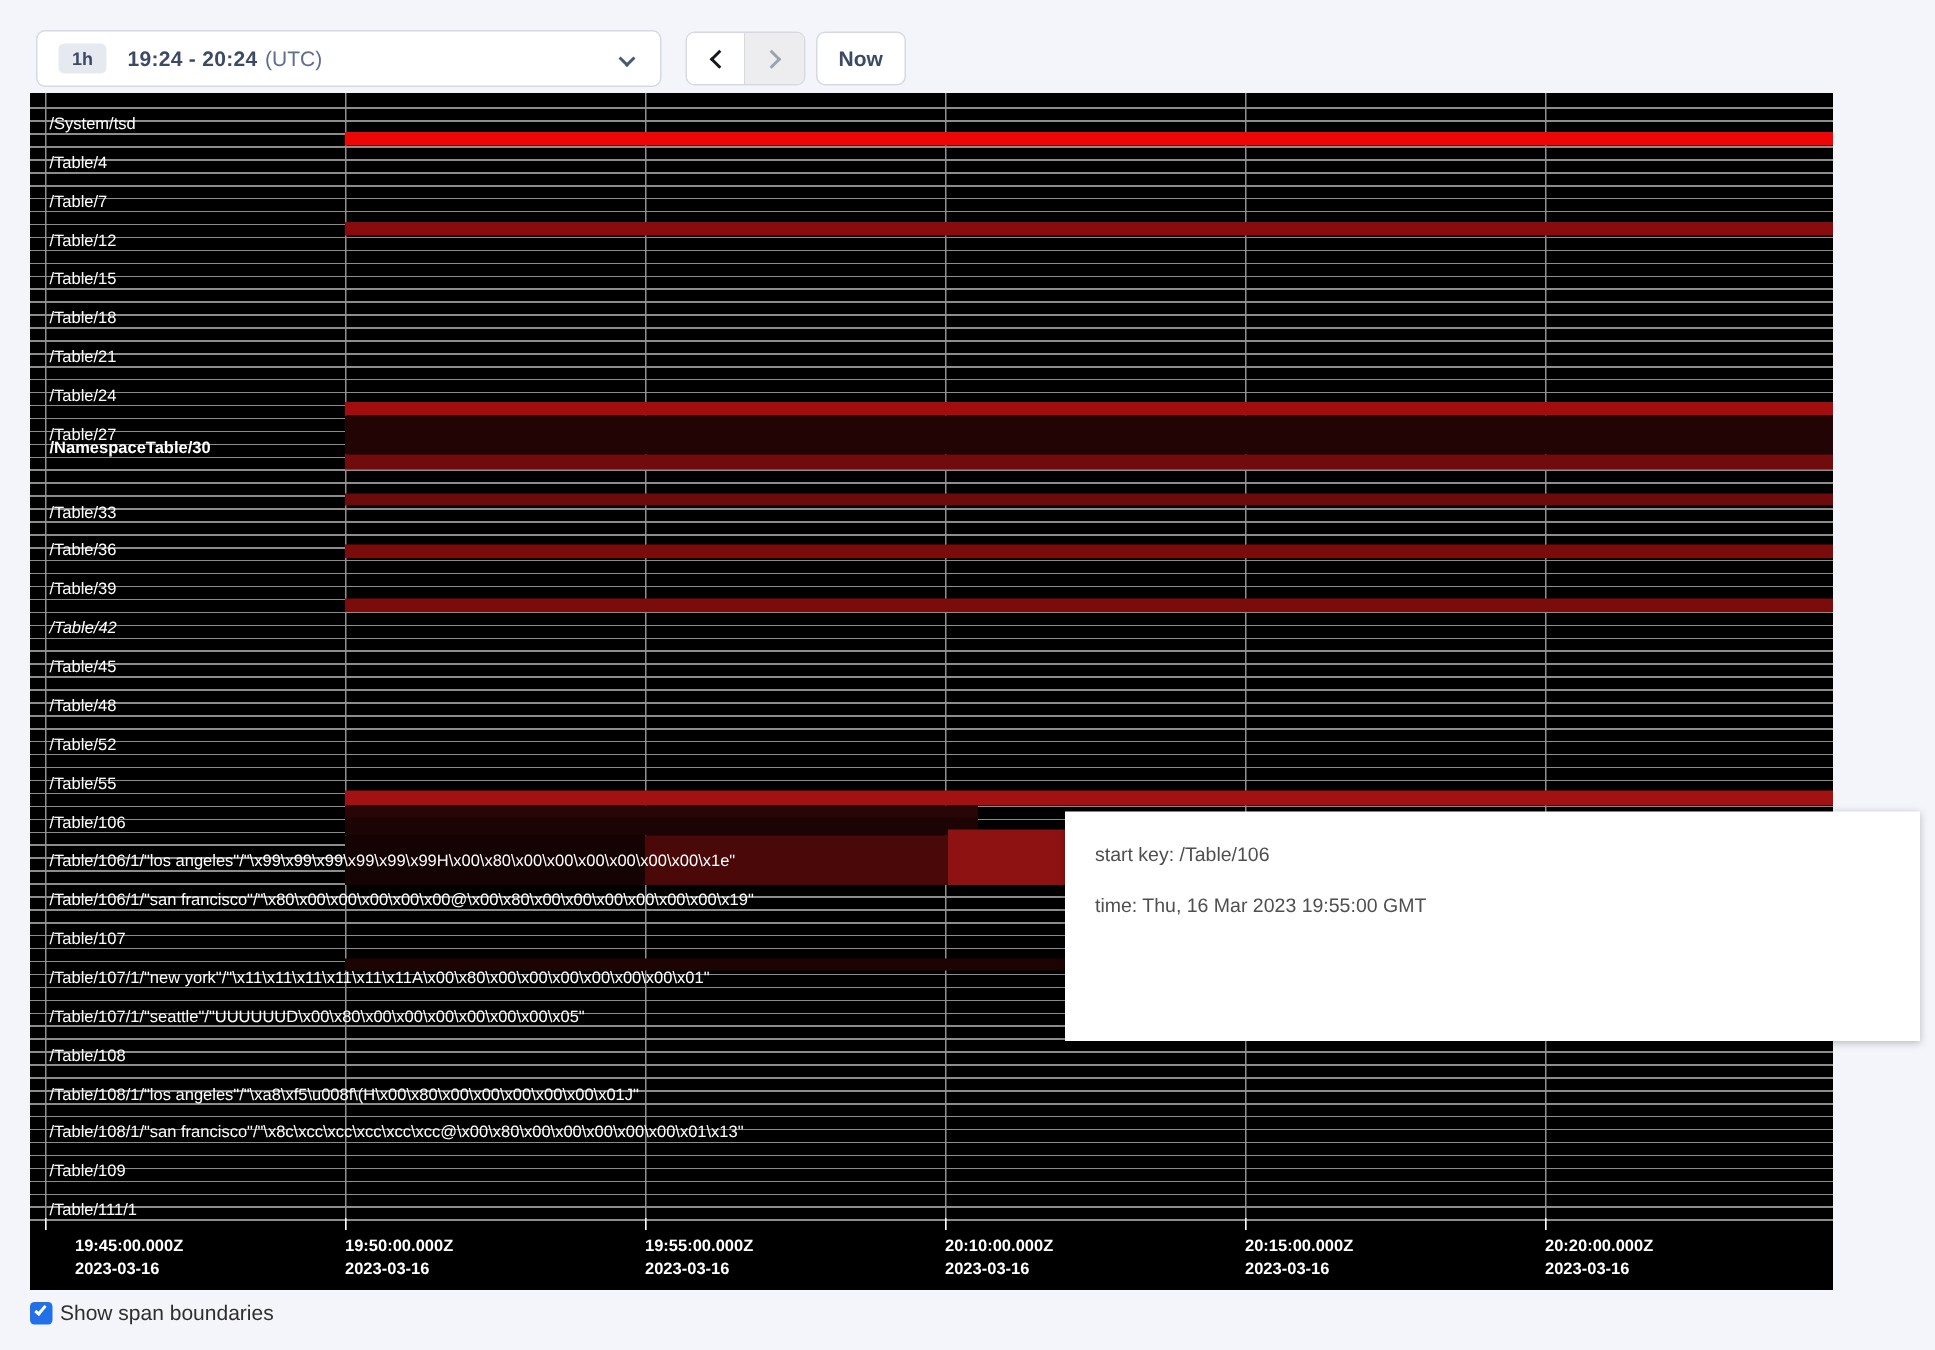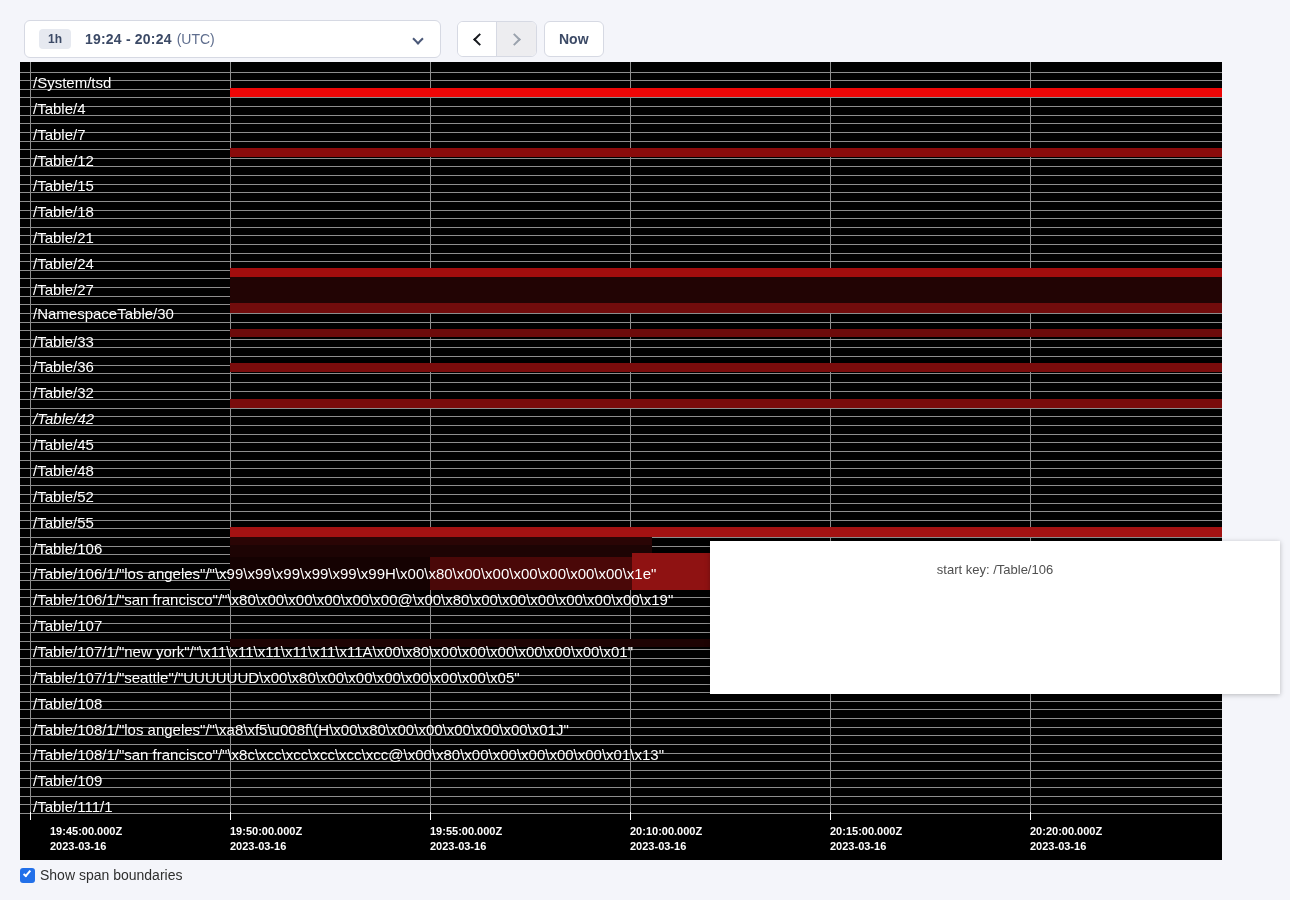--- a/index.html
+++ b/index.html
@@ -22,27 +22,27 @@
   .now-btn { position:absolute; left:544px; top:21px; height:36px; padding:0 14px; background:#fff; border:1px solid #d6d9e3;
              border-radius:6px; font-size:14px; font-weight:600; color:#3c4a66; display:flex; align-items:center; cursor:pointer; }
 
   
   .canvas { position:absolute; left:20px; top:62px; width:1202px; height:798px; background:#000; }
   .grid-h { position:absolute; left:0; top:2px; width:1202px; height:757px;
             background:repeating-linear-gradient(to bottom, transparent 0 7.62px, #8d8d8d 7.62px 8.62px); }
   .vline { position:absolute; top:0; width:1px; height:758px; background:#8f8f8f; }
   .tick  { position:absolute; width:1px; height:8px; top:750px; background:#fff; }
   .band  { position:absolute; }
-  .row-label { position:absolute; left:13px; height:26px; line-height:26px; color:#fff; font-size:15px; white-space:nowrap; }
+  .row-label { position:absolute; left:13px; height:26px; line-height:26px; color:#fff; font-size:11px; white-space:nowrap; }
   .ax { position:absolute; top:762px; color:#fff; font-size:11px; font-weight:bold; line-height:15px; white-space:nowrap; }
 
   
   .tooltip { position:absolute; left:710px; top:541px; width:570px; height:153px; background:#fff;
              box-shadow:0 1px 5px rgba(0,0,0,.25); padding:12px 20px; }
-  .tooltip div { font-size:13px; color:#4f4f4f; line-height:34px; white-space:nowrap;text-align:center; }
+  .tooltip div { font-size:13px; color:#4f4f4f; line-height:34px; white-space:nowrap; }
 
   
   .footer { position:absolute; left:20px; top:867px; display:flex; align-items:center; }
   .checkbox { width:15px; height:15px; background:#2270e9; border-radius:3px; position:relative; cursor:pointer; }
   .checkbox .mark { position:absolute; left:3px; top:3px; width:8px; height:4px; border-left:2px solid #fff; border-bottom:2px solid #fff; transform:rotate(-50deg); }
   .footer-label { margin-left:5px; font-size:14px; color:#2e2e2e; }
 </style>
 </head>
 <body>
 
@@ -94,24 +94,24 @@
   <div id="rowlabels">
       <div class="row-label" style="top: 8px;">/System/tsd</div>
       <div class="row-label" style="top: 33.862px;">/Table/4</div>
       <div class="row-label" style="top: 59.724px;">/Table/7</div>
       <div class="row-label" style="top: 85.586px;">/Table/12</div>
       <div class="row-label" style="top: 111.448px;">/Table/15</div>
       <div class="row-label" style="top: 137.31px;">/Table/18</div>
       <div class="row-label" style="top: 163.172px;">/Table/21</div>
       <div class="row-label" style="top: 189.034px;">/Table/24</div>
       <div class="row-label" style="top: 214.896px;">/Table/27</div>
-      <div class="row-label" style="top: 239px;">/NamespaceTable/30</div>
+      <div class="row-label" style="top: 224px; font-weight: bold;">/NamespaceTable/30</div>
       <div class="row-label" style="top: 266.62px;">/Table/33</div>
       <div class="row-label" style="top: 292.482px;">/Table/36</div>
-      <div class="row-label" style="top: 318.344px;">/Table/32</div>
+      <div class="row-label" style="top: 318.344px;">/Table/39</div>
       <div class="row-label" style="top: 344.206px; font-style: italic;">/Table/42</div>
       <div class="row-label" style="top: 370.068px;">/Table/45</div>
       <div class="row-label" style="top: 395.93px;">/Table/48</div>
       <div class="row-label" style="top: 421.792px;">/Table/52</div>
       <div class="row-label" style="top: 447.654px;">/Table/55</div>
       <div class="row-label" style="top: 473.516px;">/Table/106</div>
       <div class="row-label" style="top: 499.378px;">/Table/106/1/"los angeles"/"\x99\x99\x99\x99\x99\x99H\x00\x80\x00\x00\x00\x00\x00\x00\x1e"</div>
       <div class="row-label" style="top: 525.24px;">/Table/106/1/"san francisco"/"\x80\x00\x00\x00\x00\x00@\x00\x80\x00\x00\x00\x00\x00\x00\x19"</div>
       <div class="row-label" style="top: 551.102px;">/Table/107</div>
       <div class="row-label" style="top: 576.964px;">/Table/107/1/"new york"/"\x11\x11\x11\x11\x11\x11A\x00\x80\x00\x00\x00\x00\x00\x00\x01"</div>
@@ -136,20 +136,21 @@
       <div class="ax" style="left: 410px;">19:55:00.000Z<div>2023-03-16</div></div>
       <div class="ax" style="left: 610px;">20:10:00.000Z<div>2023-03-16</div></div>
       <div class="ax" style="left: 810px;">20:15:00.000Z<div>2023-03-16</div></div>
       <div class="ax" style="left: 1010px;">20:20:00.000Z<div>2023-03-16</div></div>
     </div>
 </div>
 
 <div class="tooltip">
   <div id="tooltip-lines">
       <div class="tooltip-line">start key: /Table/106</div>
+      <div class="tooltip-line">time: Thu, 16 Mar 2023 19:55:00 GMT</div>
     </div>
 </div>
 
 <div class="footer">
   <span class="checkbox">
       <span class="mark"></span>
     </span>
   <span class="footer-label">Show span boundaries</span>
 </div>
 

